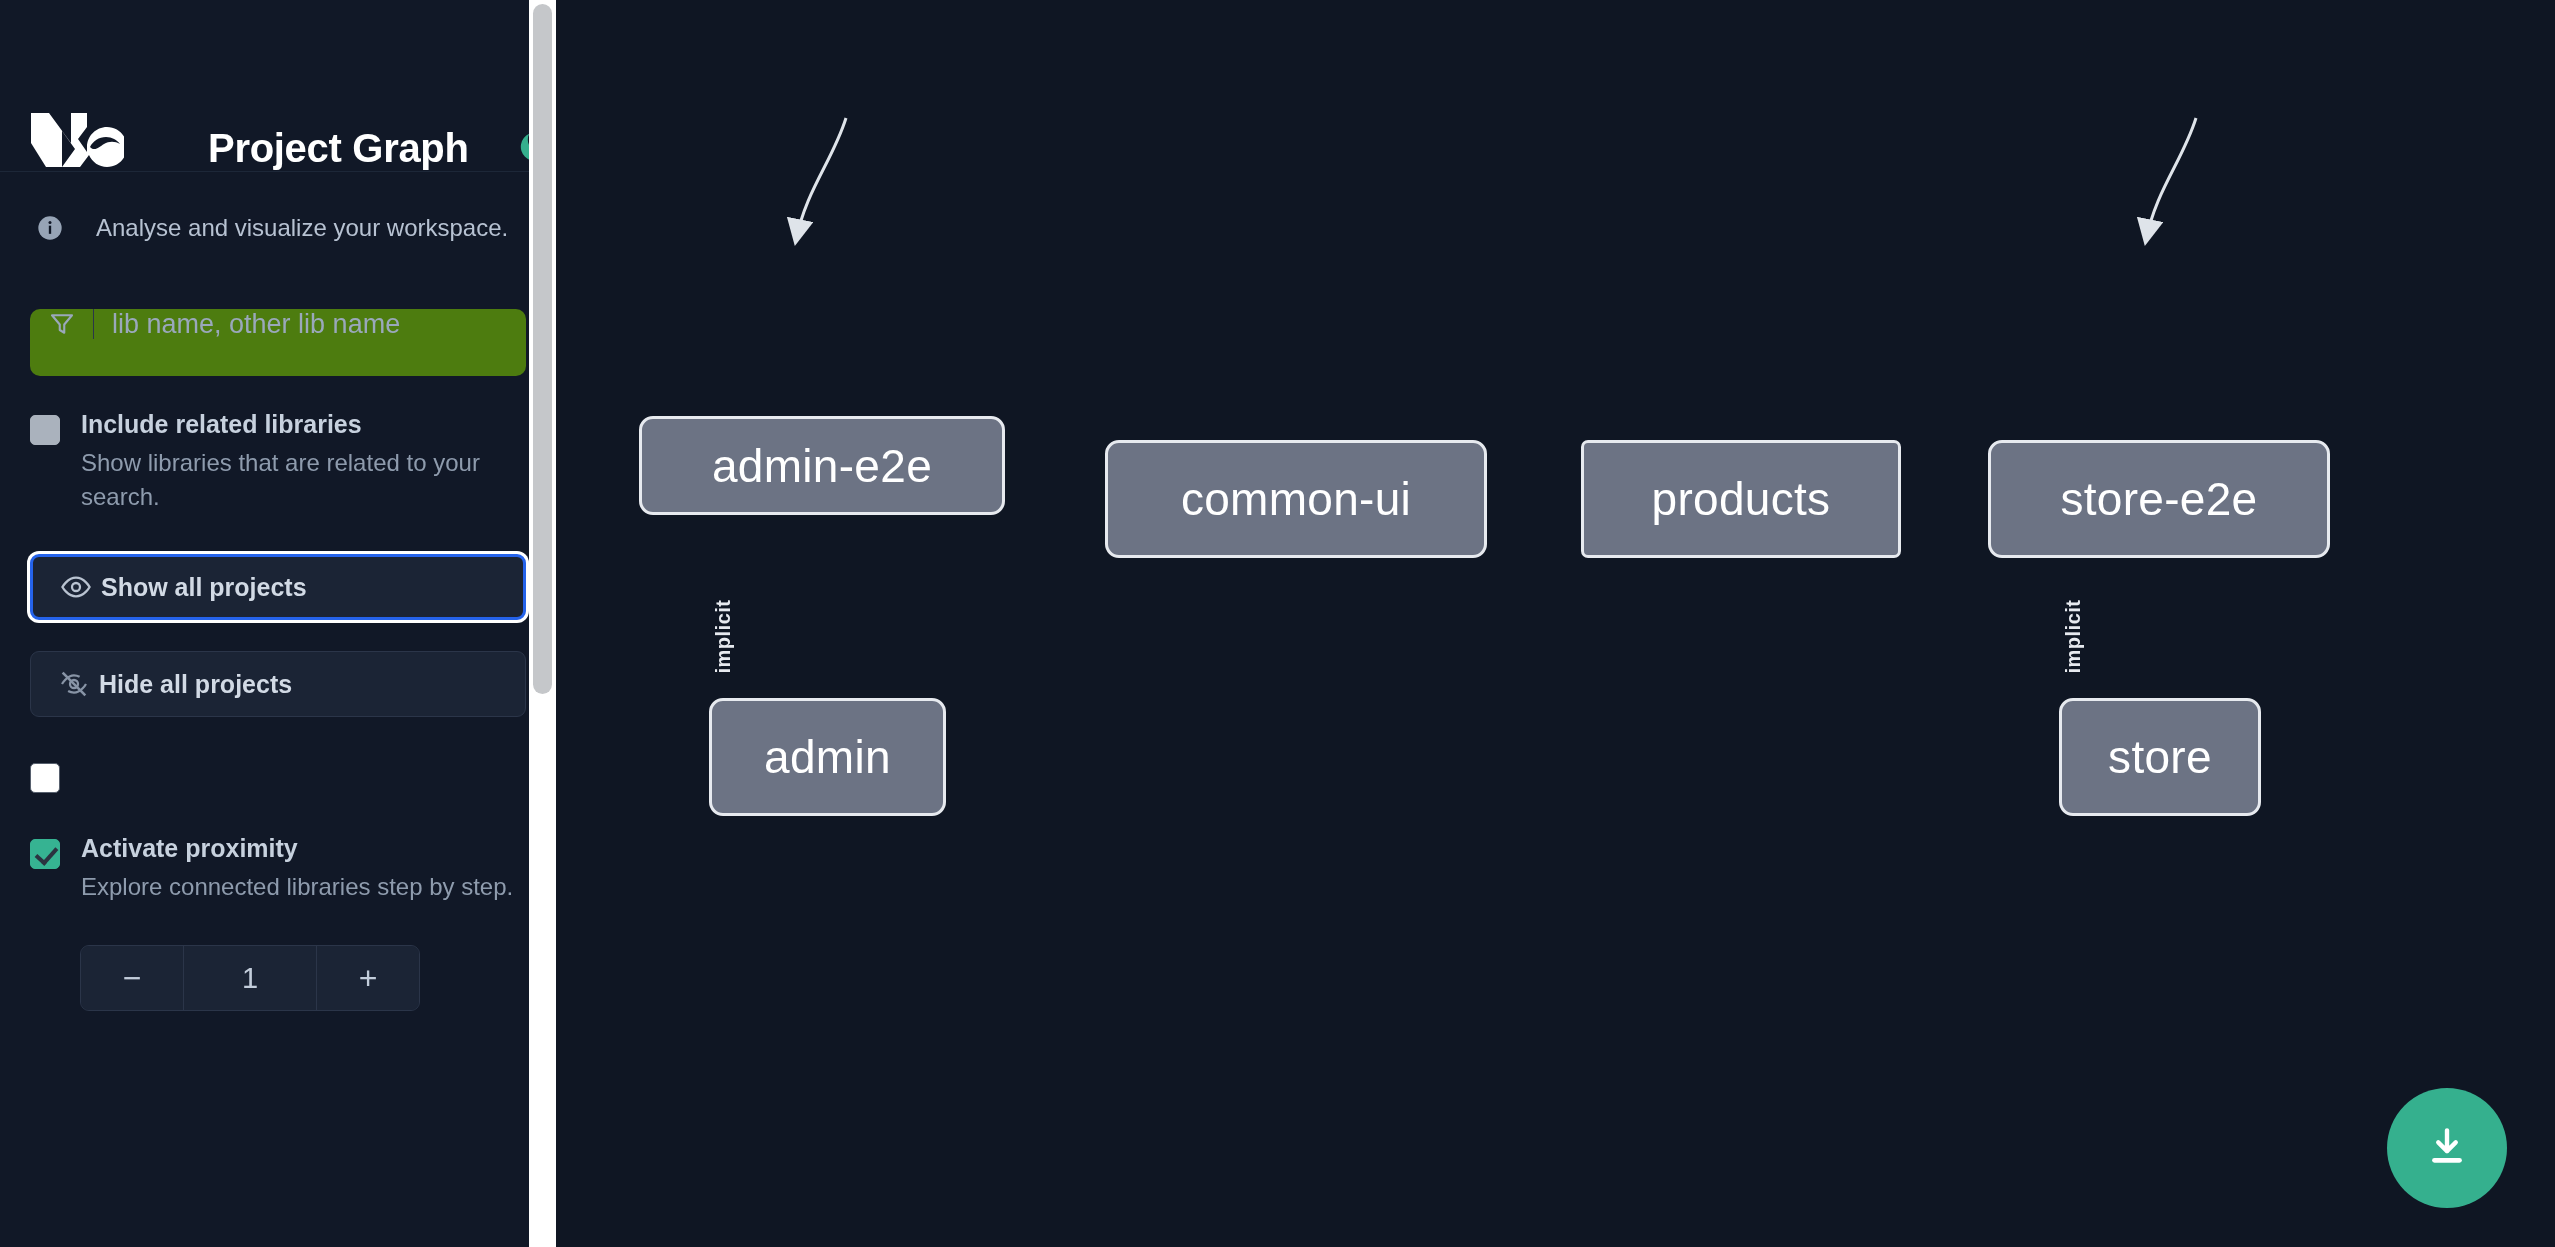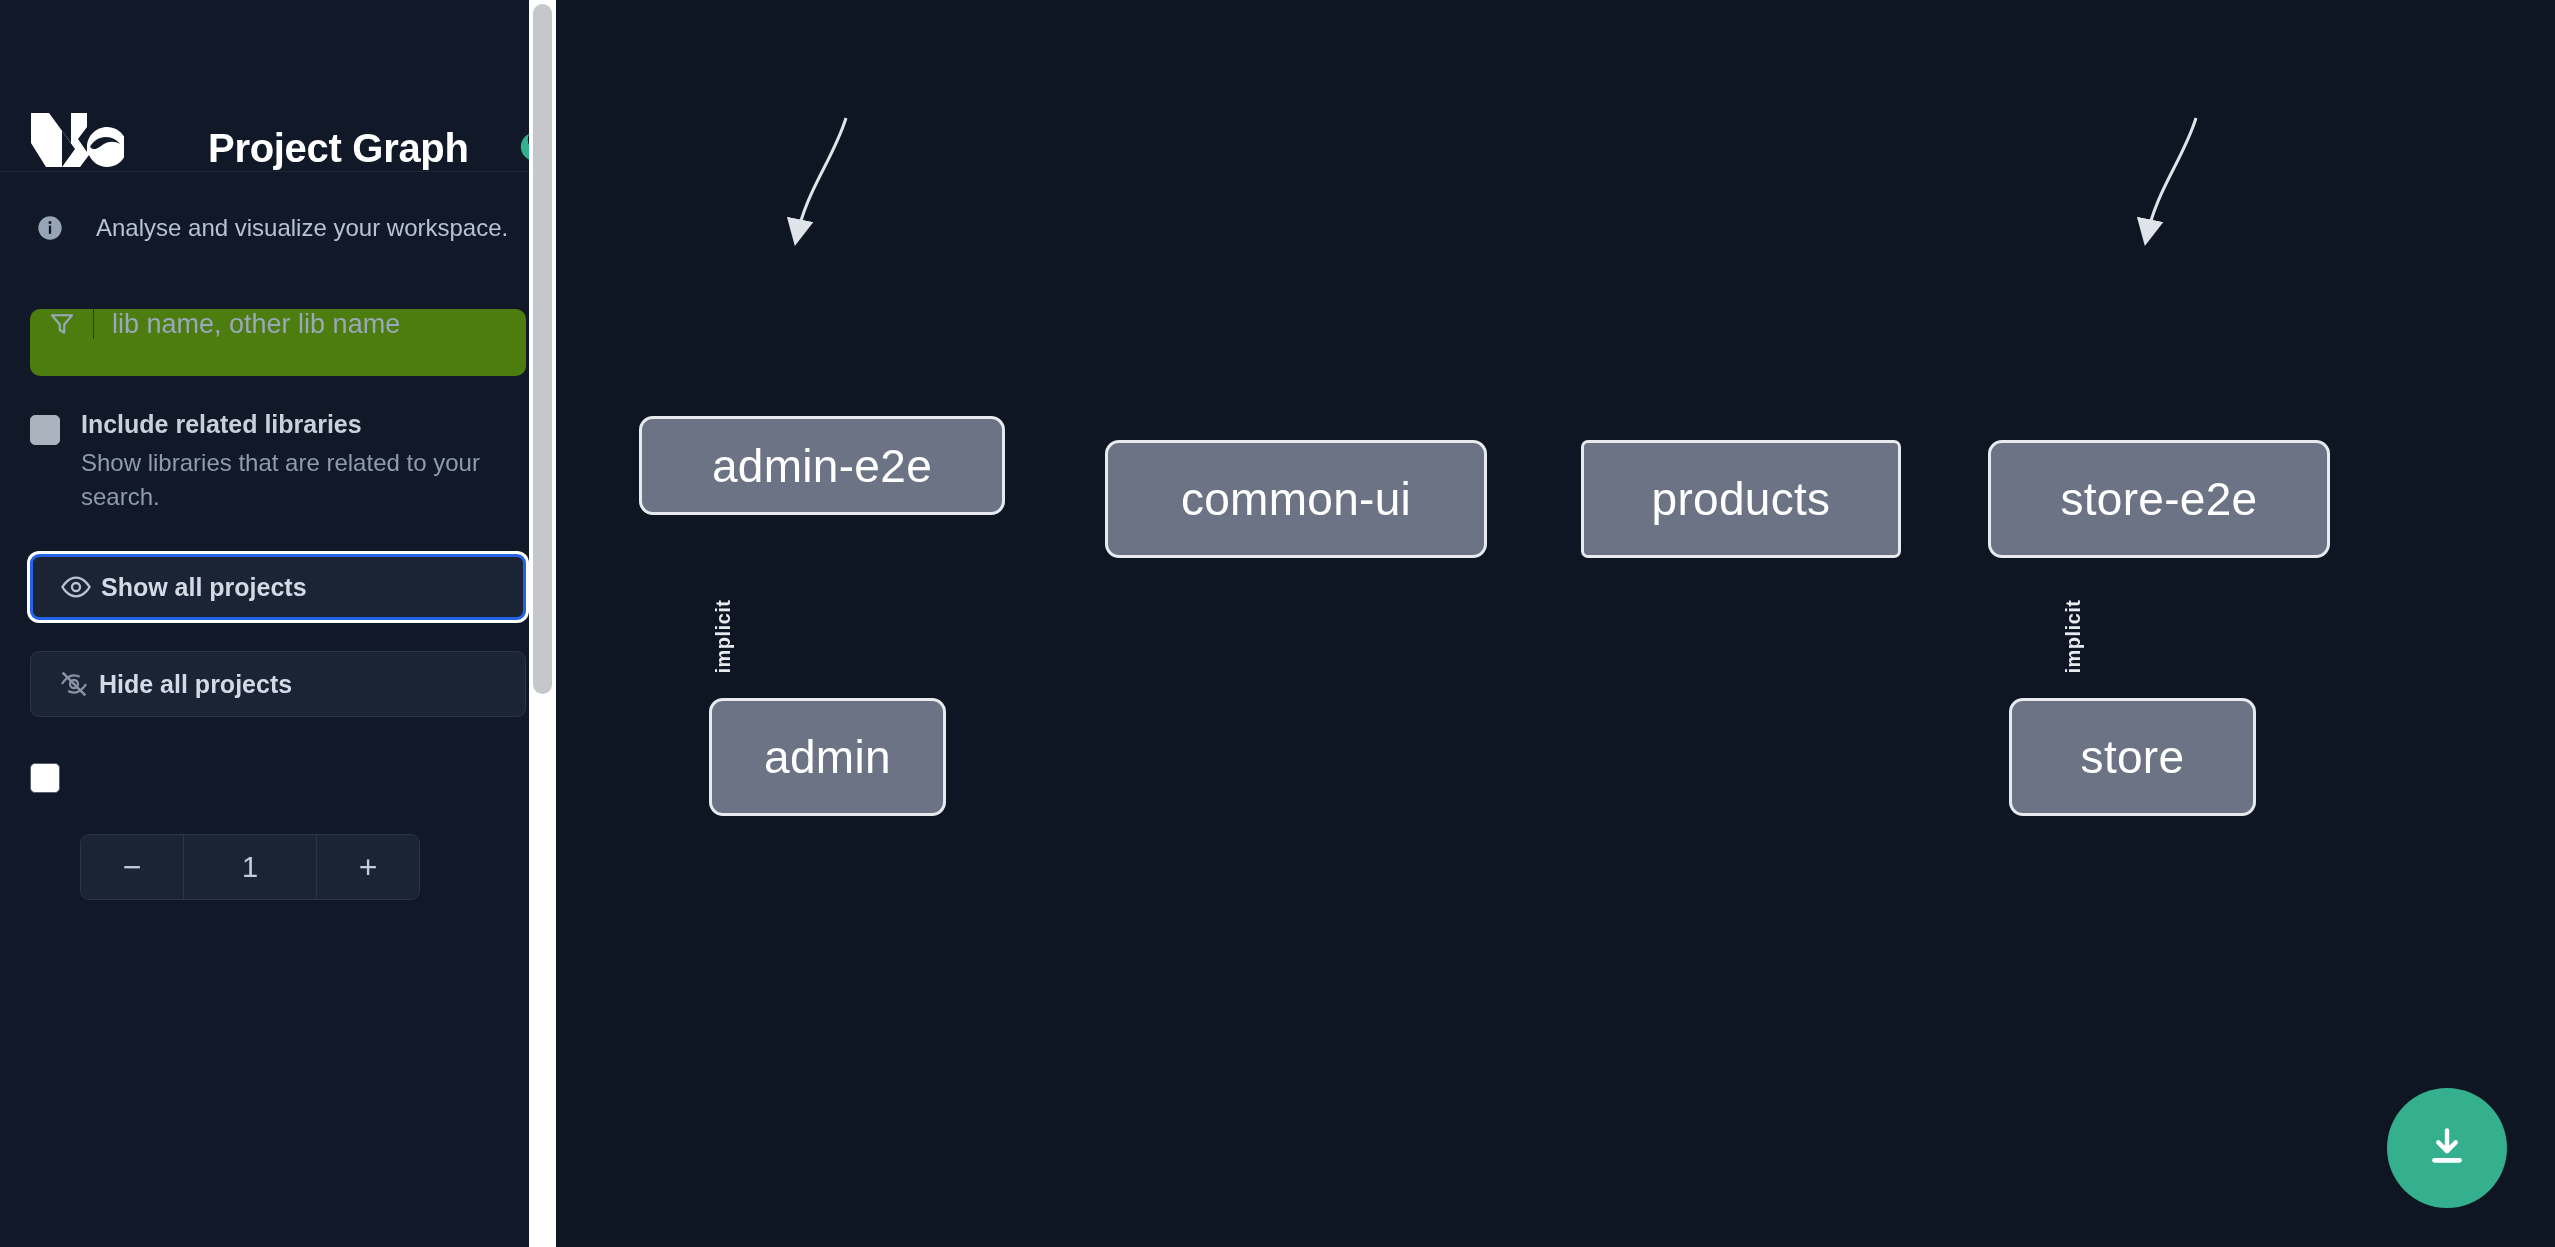--- a/index.html
+++ b/index.html
@@ -246,20 +246,27 @@
             <line x1="3.5" y1="3.5" x2="20.5" y2="20.5" stroke="#8894a6" stroke-width="1.9"></line>
           </svg>
         </span>
         <span class="btn-label">Hide all projects</span>
       </button>
 
       <div class="opt-block second">
         <span class="cb unchecked"></span>
       </div>
 
+      <div class="opt-block second">
+        <span class="cb checked"></span>
+        <span class="opt-text">
+          <span class="opt-label">Activate proximity</span>
+          <div class="opt-desc">Explore connected libraries step by step.</div>
+        </span>
+      </div>
 
       <div class="stepper">
         <button class="step-btn minus">−</button>
         <span class="step-val">1</span>
         <button class="step-btn plus">+</button>
       </div>
 
     </div>
 
     <div class="sb-scroll-track">
@@ -287,21 +294,21 @@
     </div>
     <div class="node" style="left:1025px; top:440px; width:320px; height:118px;border-radius:7px;">
       <span>products</span>
     </div>
     <div class="node" style="left:1432px; top:440px; width:342px; height:118px;">
       <span>store-e2e</span>
     </div>
     <div class="node" style="left:153px; top:698px; width:237px; height:118px;">
       <span>admin</span>
     </div>
-    <div class="node" style="left:1453px; top:698px; width:247px; height:118px;">
+    <div class="node" style="left:1503px; top:698px; width:202px; height:118px;">
       <span>store</span>
     </div>
 
     <span class="edge-label" style="left:130px; top:625px;">implicit</span>
     <span class="edge-label" style="left:1480px; top:625px;">implicit</span>
 
     <button class="fab">
       <span>
         <svg width="50" height="50" viewBox="0 0 24 24" aria-hidden="true">
           <path d="M12 4v10M12 14l-4.2-4.2M12 14l4.2-4.2" fill="none" stroke="#ffffff" stroke-width="2.1" stroke-linecap="round" stroke-linejoin="round"></path>

